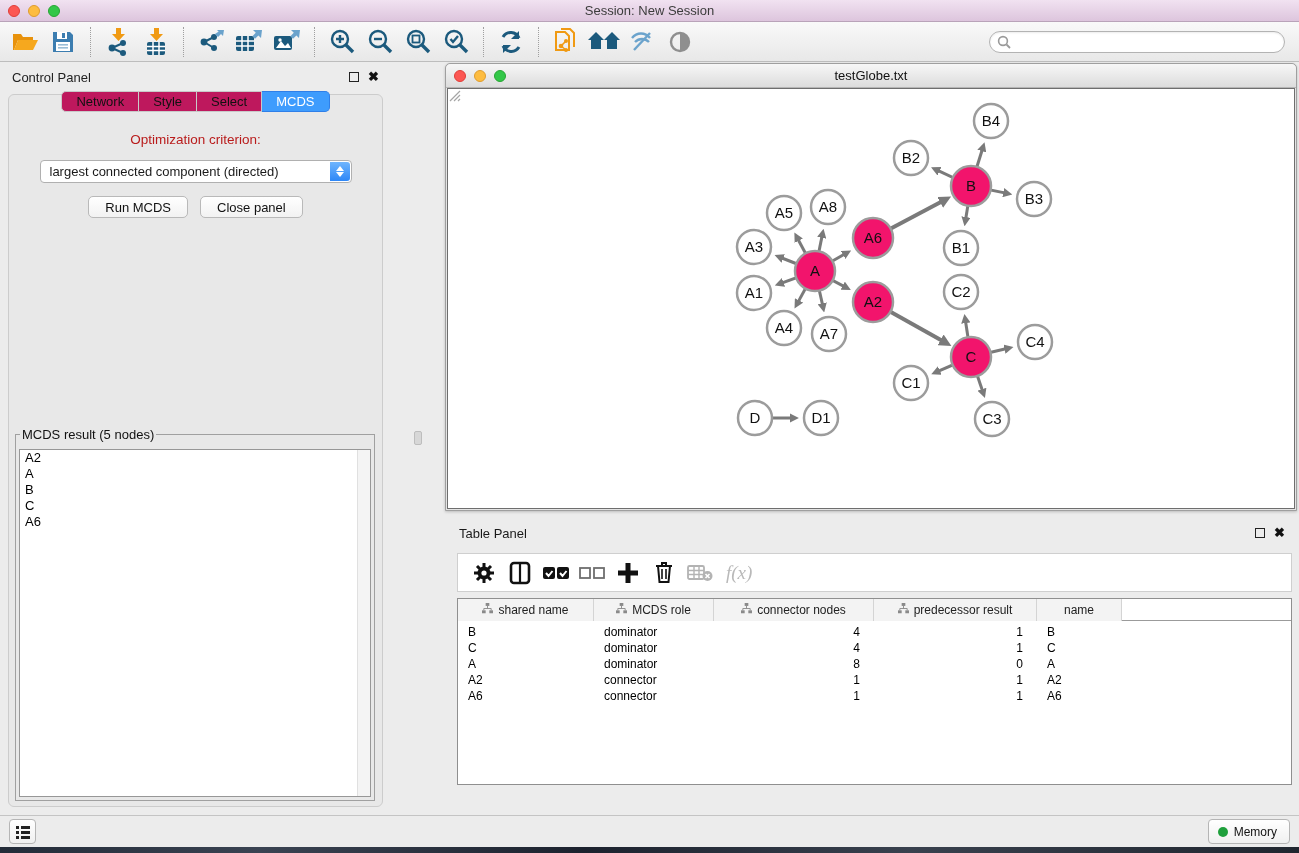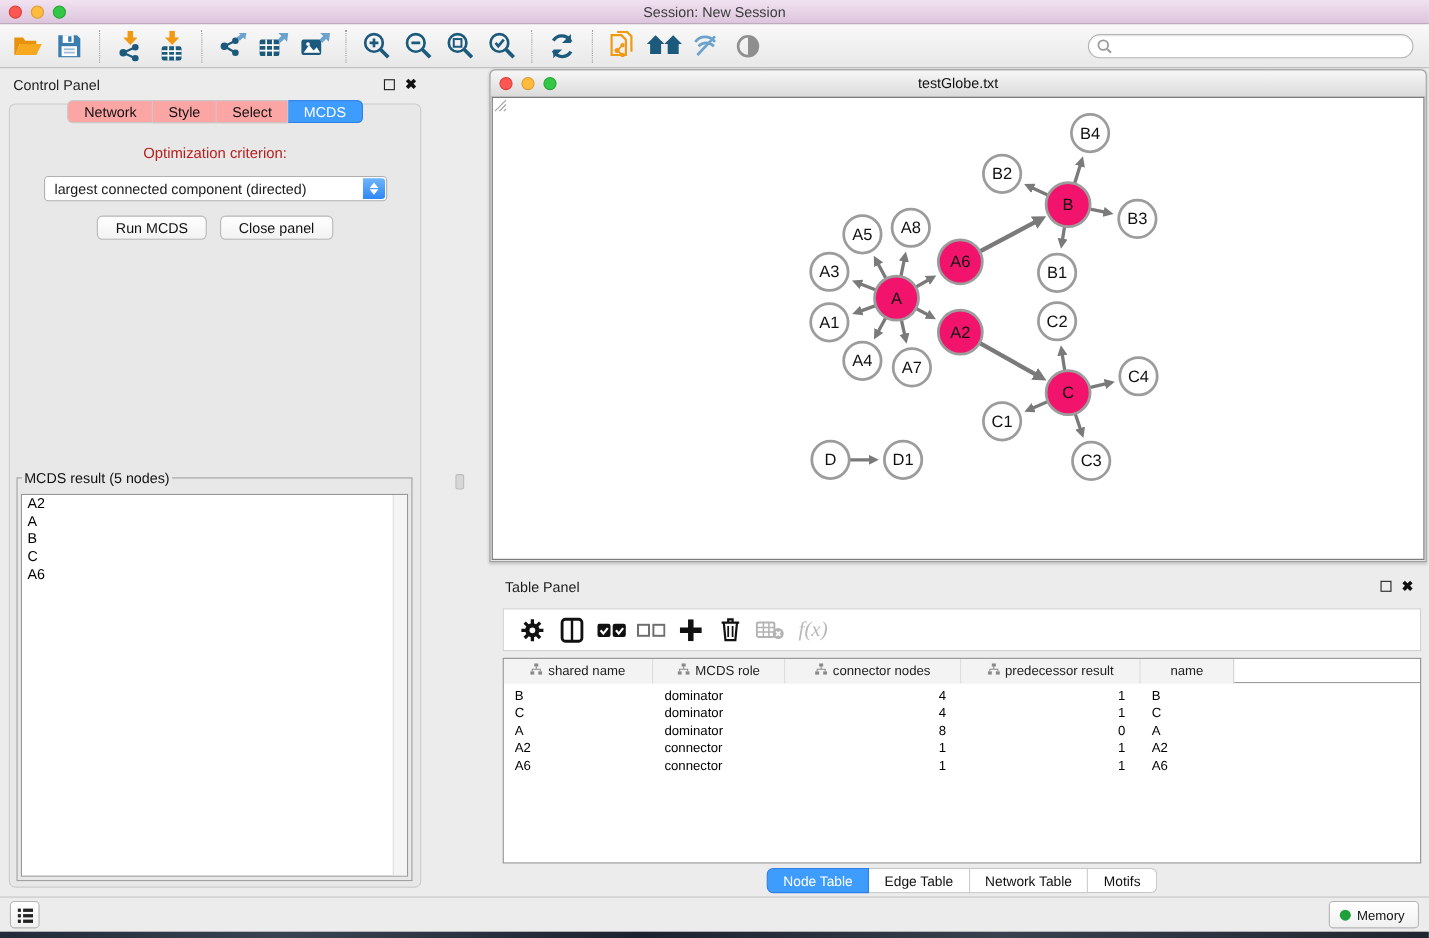--- a/index.html
+++ b/index.html
@@ -44,21 +44,21 @@
     background:#d7d7d7; border:1px solid #bdbdbd; border-radius:2px;
   }
   .right-area { flex:1; position:relative; background:#ececec; }
   
   .cp-header { height:28px; display:flex; align-items:center; padding:0 12px; font-size:13px; color:#222; }
   .panel-icons { margin-left:auto; display:flex; gap:9px; align-items:center; }
   .float-box { width:10px; height:10px; border:1.5px solid #222; display:inline-block; }
   .close-x { font-size:13px; font-weight:bold; color:#111; line-height:10px; }
   .cp-tabs { display:flex; justify-content:center; position:relative; z-index:2; }
   .cp-tabs .tab {
-    height:21px; padding:0 14px; background:#fca5a5; border:1px solid #c9c9c9;
+    height:21px; padding:0 14px; background:#be185d; border:1px solid #c9c9c9;
     display:flex; align-items:center; font-size:13px; color:#111; border-left:none;
   }
   .cp-tabs .tab:first-child { border-left:1px solid #c9c9c9; border-radius:5px 0 0 5px; }
   .cp-tabs .tab:last-child { border-radius:0 5px 5px 0; }
   .cp-tabs .tab.active { background:#3e9cfd; border-color:#2f7fe8; color:#fff; }
   .cp-body {
     position:absolute; left:8px; right:8px; top:31px; bottom:8px;
     background:#e8e8e8; border:1px solid #cccccc; border-radius:6px; padding-top:11px;
   }
   .opt-label { text-align:center; margin-top:26px; font-size:13.5px; color:#b91c1c; }
@@ -629,26 +629,20 @@
             </div>
             <div class="trow">
               <div class="td" style="width: 136px;">A6</div>
               <div class="td" style="width: 120px;">connector</div>
               <div class="td num" style="width: 160px;">1</div>
               <div class="td num" style="width: 163px;">1</div>
               <div class="td" style="width: 85px;">A6</div>
             </div>
           </div>
       </div>
-      <div class="tp-tabs">
-          <div class="tab active">Node Table</div>
-          <div class="tab">Edge Table</div>
-          <div class="tab">Network Table</div>
-          <div class="tab">Motifs</div>
-        </div>
     </div>
   </div>
 </div>
 
 <div class="statusbar">
   <span class="sq-btn">
     <svg class="ic" width="14" height="14" viewBox="0 0 14 14">
         <g fill="#222">
           <rect x="0" y="1" width="3" height="3"></rect>
           <rect x="0" y="6" width="3" height="3"></rect>

